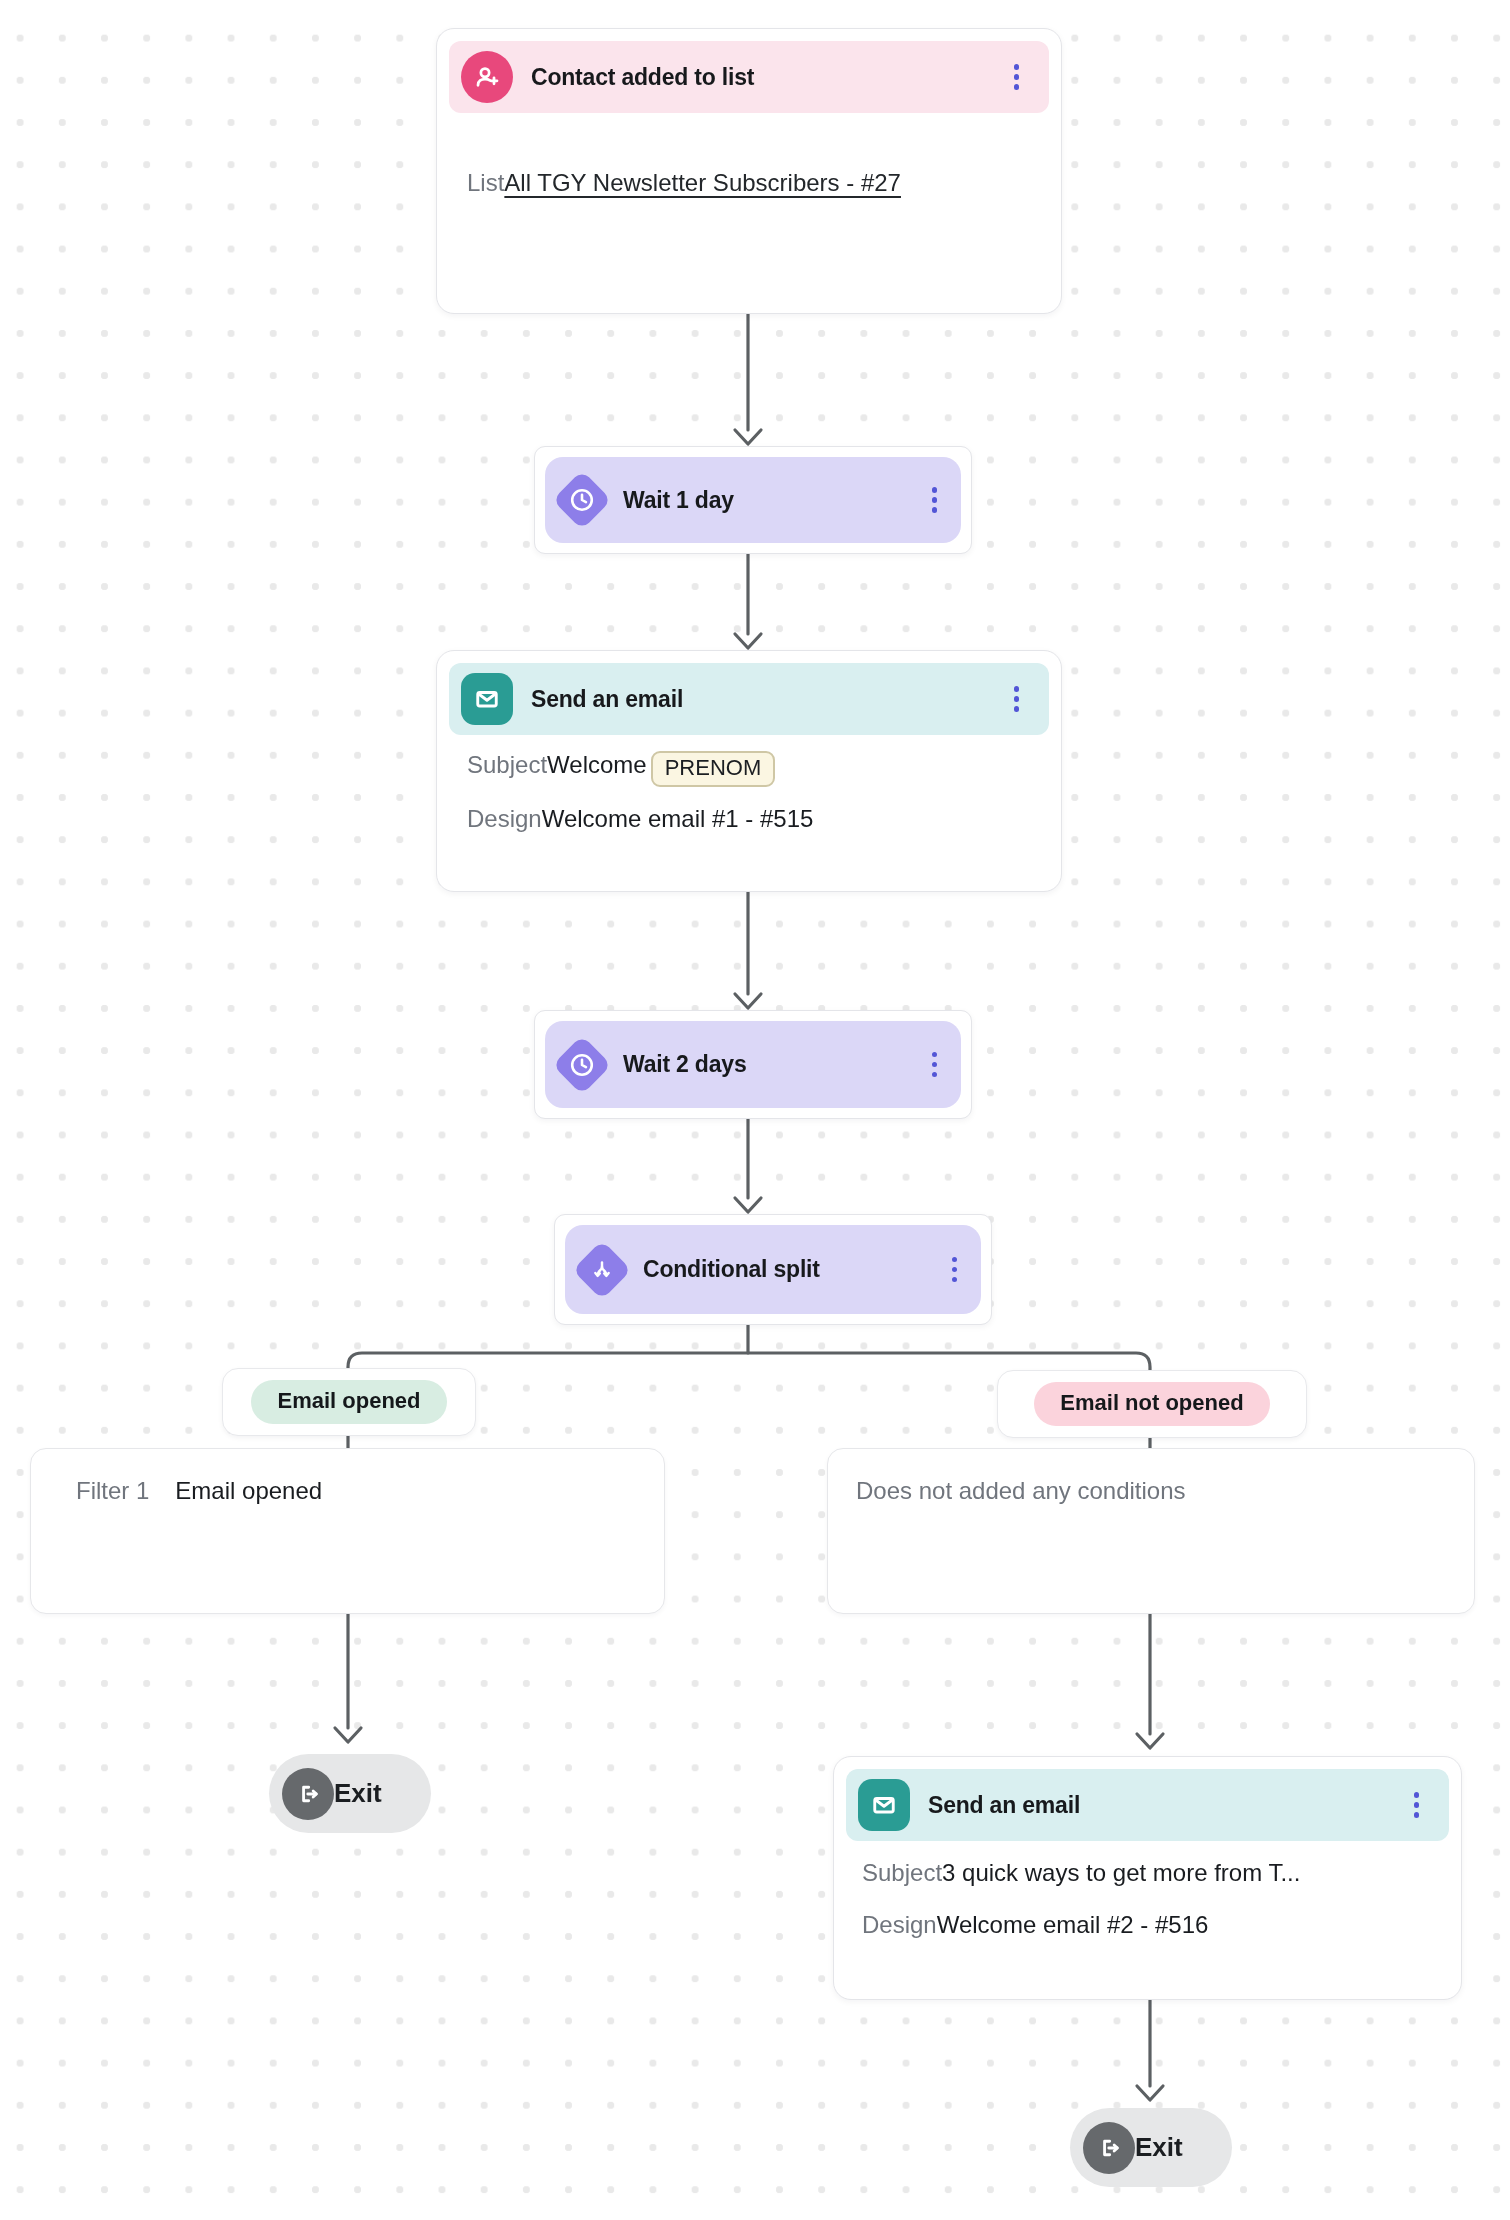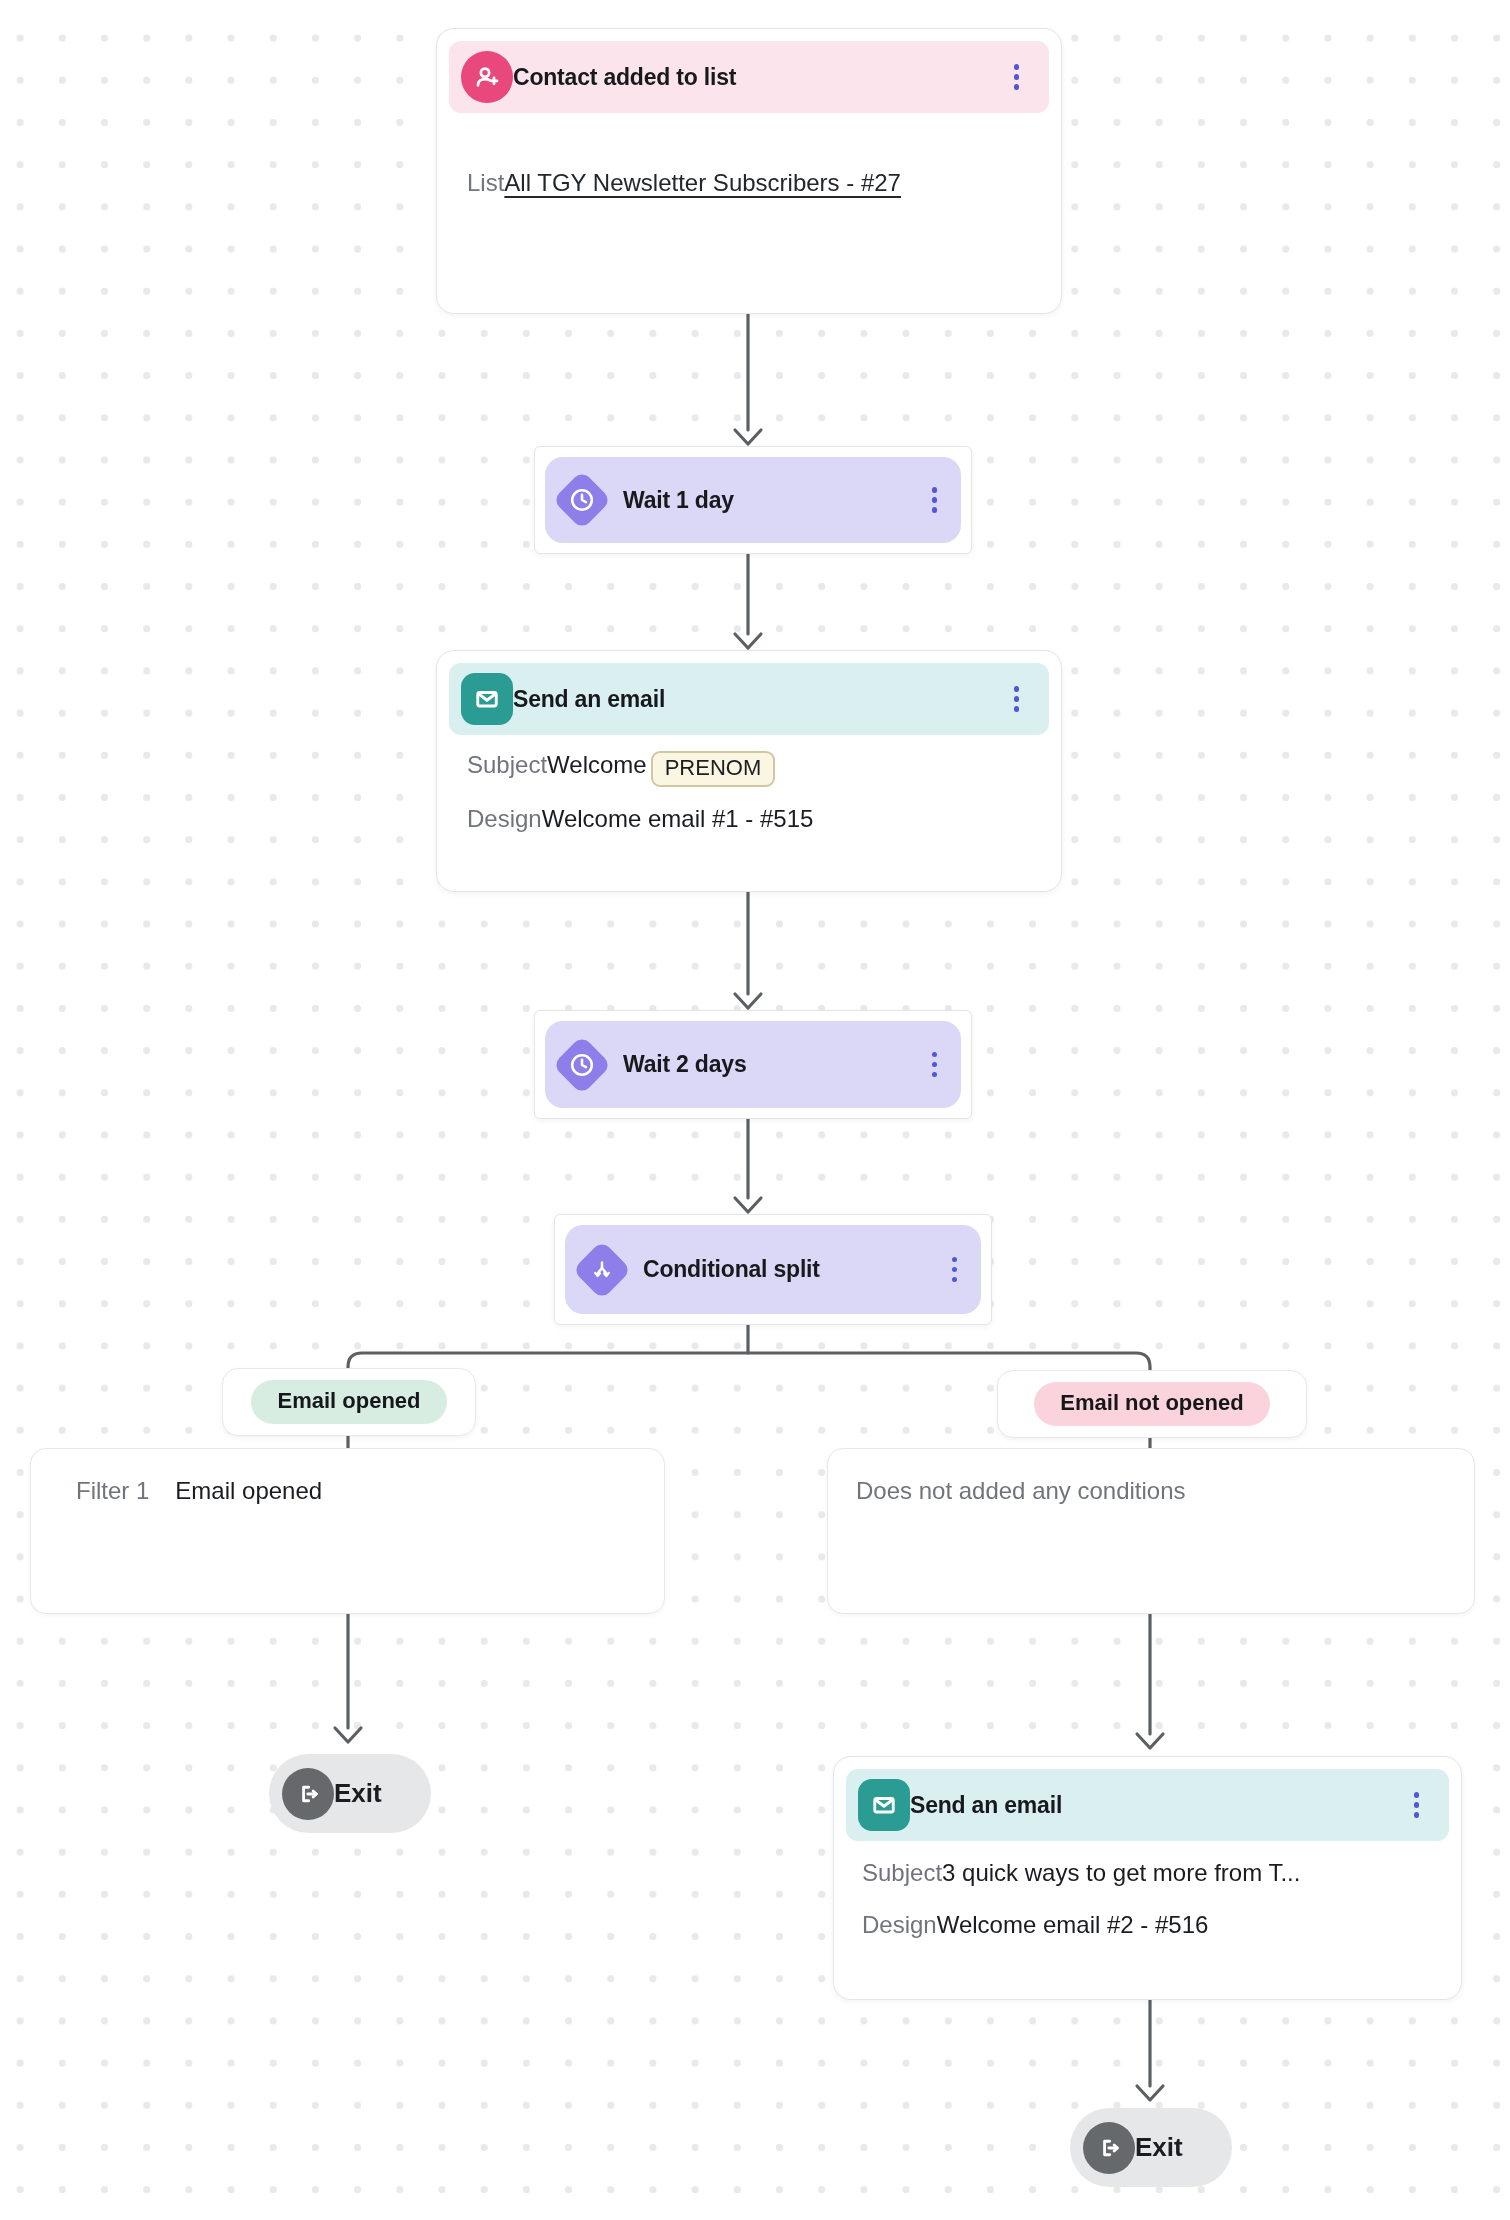--- a/index.html
+++ b/index.html
@@ -9,36 +9,36 @@
     background-image:radial-gradient(circle,#e9e9e9 3.4px,transparent 3.9px);
     background-size:42.2px 42.2px;background-position:-1px 17px;
     font-family:"Liberation Sans",sans-serif;color:#191c20;
   }
   svg.connectors{position:absolute;inset:0;width:1510px;height:2220px;}
   svg.connectors path{fill:none;stroke:#5c6063;stroke-width:3.2;stroke-linecap:round;stroke-linejoin:round;}
 
   .card{position:absolute;background:#fff;border:1.5px solid #e4e5e9;border-radius:18px;
         box-shadow:0 2px 6px rgba(25,28,45,.05);}
   .card-header{position:absolute;left:12px;right:12px;top:12px;height:72px;border-radius:12px;
-        display:flex;align-items:center;gap:0;padding:0 22px 0 12px;}
+        display:flex;align-items:center;gap:18px;padding:0 22px 0 12px;}
   .hdr-pink{background:#fbe4ec;}
   .hdr-teal{background:#d9eff0;}
   .node-title{flex:1;font-size:23px;font-weight:700;color:#17191c;letter-spacing:-.2px;white-space:nowrap;}
   .kebab{display:flex;flex-direction:column;gap:4.5px;align-items:center;padding:8px;cursor:pointer;flex:none;}
   .kebab i{width:5.5px;height:5.5px;border-radius:50%;background:#5356d6;display:block;}
 
   .icon-circle{width:52px;height:52px;border-radius:50%;background:#e8487c;display:flex;align-items:center;justify-content:center;flex:none;}
   .icon-square{width:52px;height:52px;border-radius:14px;background:#2a9c94;display:flex;align-items:center;justify-content:center;flex:none;}
 
   .body-row{position:absolute;left:30px;display:flex;font-size:24px;white-space:nowrap;color:#191c20;}
   .lbl{color:#70757d;}
   .link{color:#23272b;text-decoration:underline;text-underline-offset:5px;text-decoration-thickness:2px;cursor:pointer;}
   .chip{background:#fbf6e2;border:2px solid #cfc7a5;border-radius:9px;padding:2px 12px 4px;font-size:22px;color:#1b1e22;margin-left:4px;}
 
-  .pill-card{position:absolute;background:#fff;border:1.5px solid #e4e5e9;border-radius:6px;box-shadow:0 2px 6px rgba(25,28,45,.05);}
+  .pill-card{position:absolute;background:#fff;border:1.5px solid #e4e5e9;border-radius:11px;box-shadow:0 2px 6px rgba(25,28,45,.05);}
   .pill-band{position:absolute;inset:10px;background:#dbd7f7;border-radius:18px;display:flex;align-items:center;gap:12px;padding:0 16px 0 8px;}
   .diamond-wrap{width:58px;height:58px;position:relative;flex:none;display:flex;align-items:center;justify-content:center;}
   .diamond-bg{position:absolute;width:42px;height:42px;background:#8d7ee9;border-radius:10px;transform:rotate(45deg);}
   .diamond-wrap svg{position:relative;}
 
   .badge-card{position:absolute;background:#fff;border:1.5px solid #e8e9ec;border-radius:16px;display:flex;align-items:center;justify-content:center;box-shadow:0 2px 5px rgba(25,28,45,.05);cursor:pointer;}
   .badge-pill{border-radius:999px;padding:8px 26px 10px;font-size:22px;font-weight:700;color:#15181b;white-space:nowrap;}
   .pill-green{background:#d8ede2;}
   .pill-pink{background:#fbd3dc;}
 

